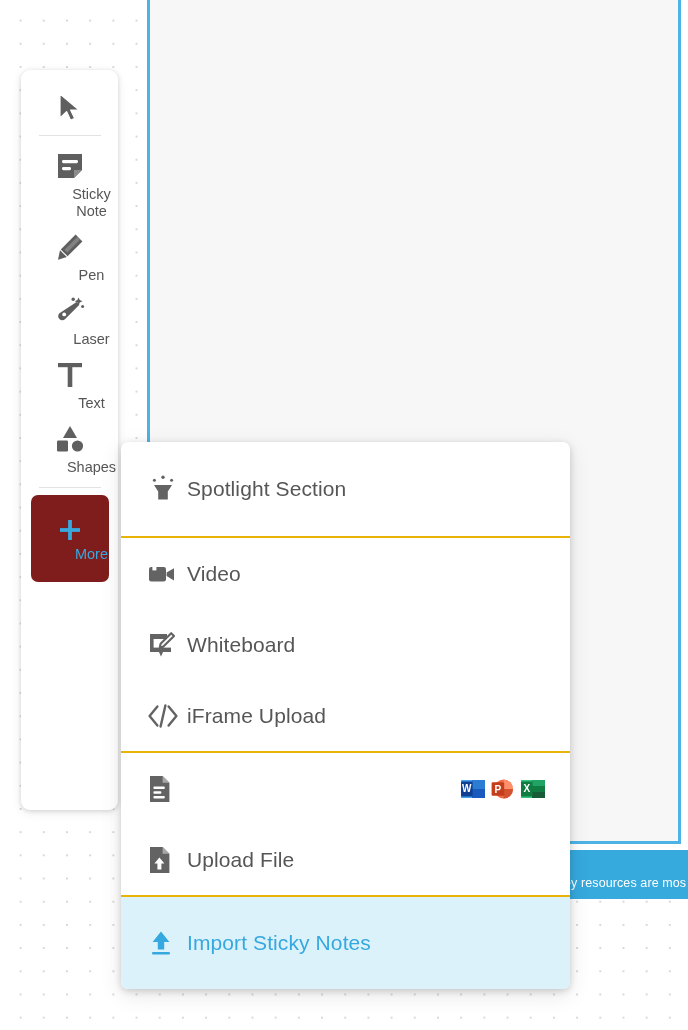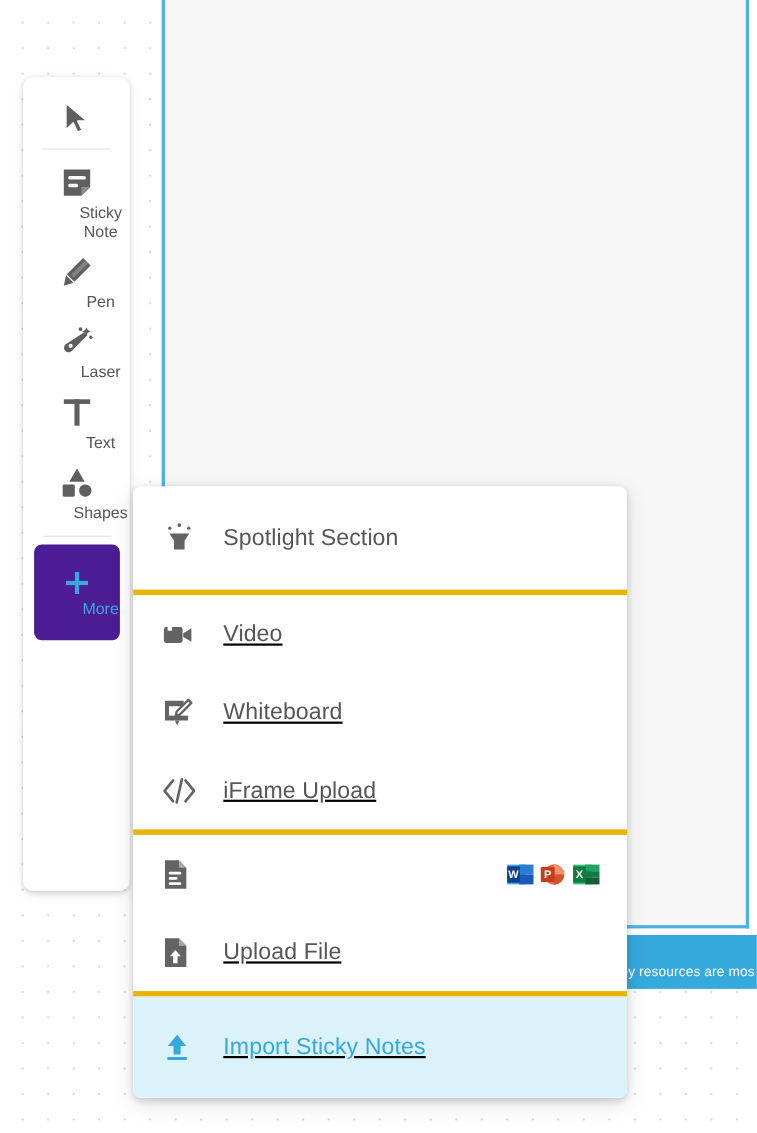--- a/index.html
+++ b/index.html
@@ -101,48 +101,46 @@
     justify-content: center;
     height: 34px;
   }
   .tool-divider {
     width: 62px;
     height: 1px;
     background: #e2e2e2;
     margin: 7px 0;
   }
   .tool.is-active {
-    background: #4c1d95;
+    background: #7f1d1d;
   }
   .tool.is-active .tool-label { color: #39a8de; }
 
   
   #more-menu {
     position: absolute;
     left: 121px;
     top: 442px;
     width: 449px;
     background: #ffffff;
     border-radius: 7px;
     box-shadow: 0 2px 7px rgba(0,0,0,0.17), 0 6px 22px rgba(0,0,0,0.10);
     overflow: hidden;
     box-sizing: border-box;
   }
   .menu-group + .menu-group {
-    border-top: 5px solid #eab308;
-    text-decoration: underline;
+    border-top: 2px solid #eab308;
   }
   .menu-item {
     display: flex;
     align-items: center;
     height: 71px;
     padding: 0 24px 0 26px;
     cursor: pointer;
     box-sizing: border-box;
-    gap: 16px;
   }
   .menu-item .mi-icon {
     width: 40px;
     min-width: 40px;
     display: flex;
     align-items: center;
     justify-content: flex-start;
     color: #636363;
   }
   .menu-item .mi-label {

